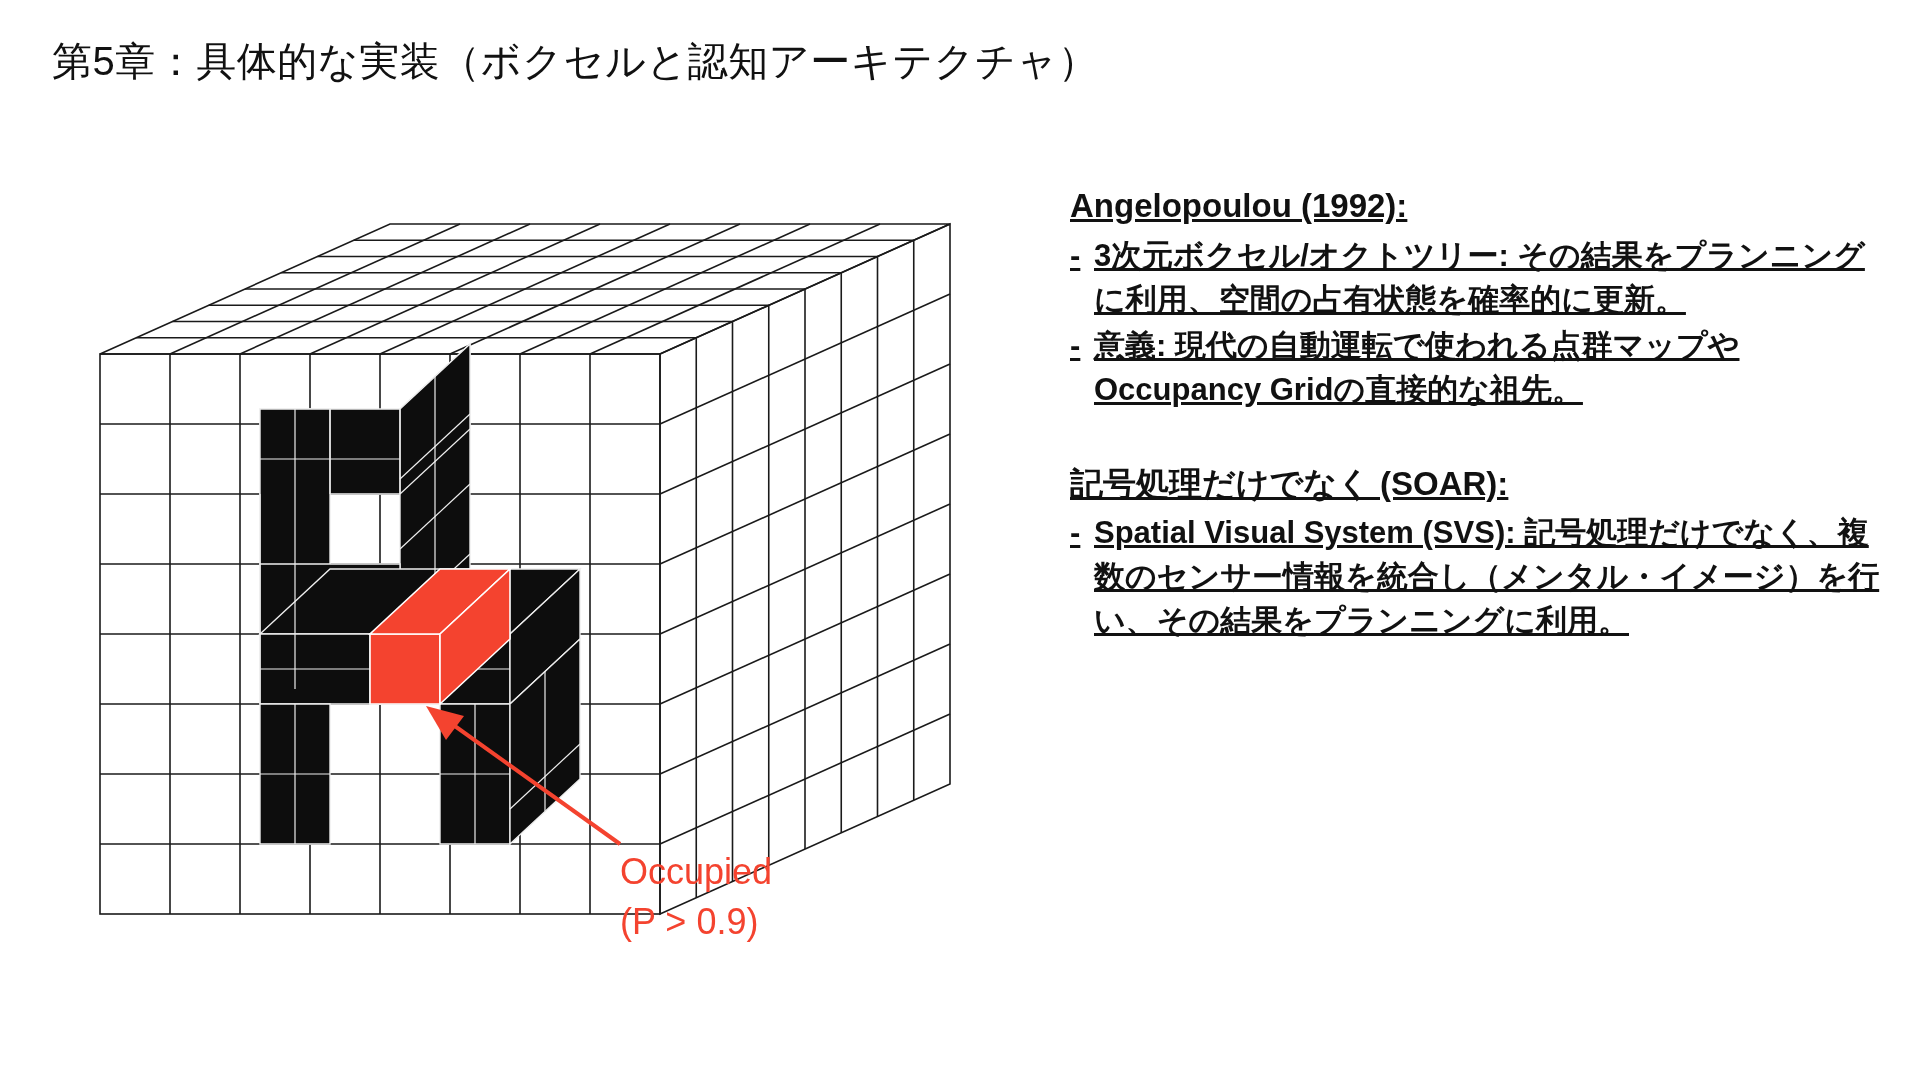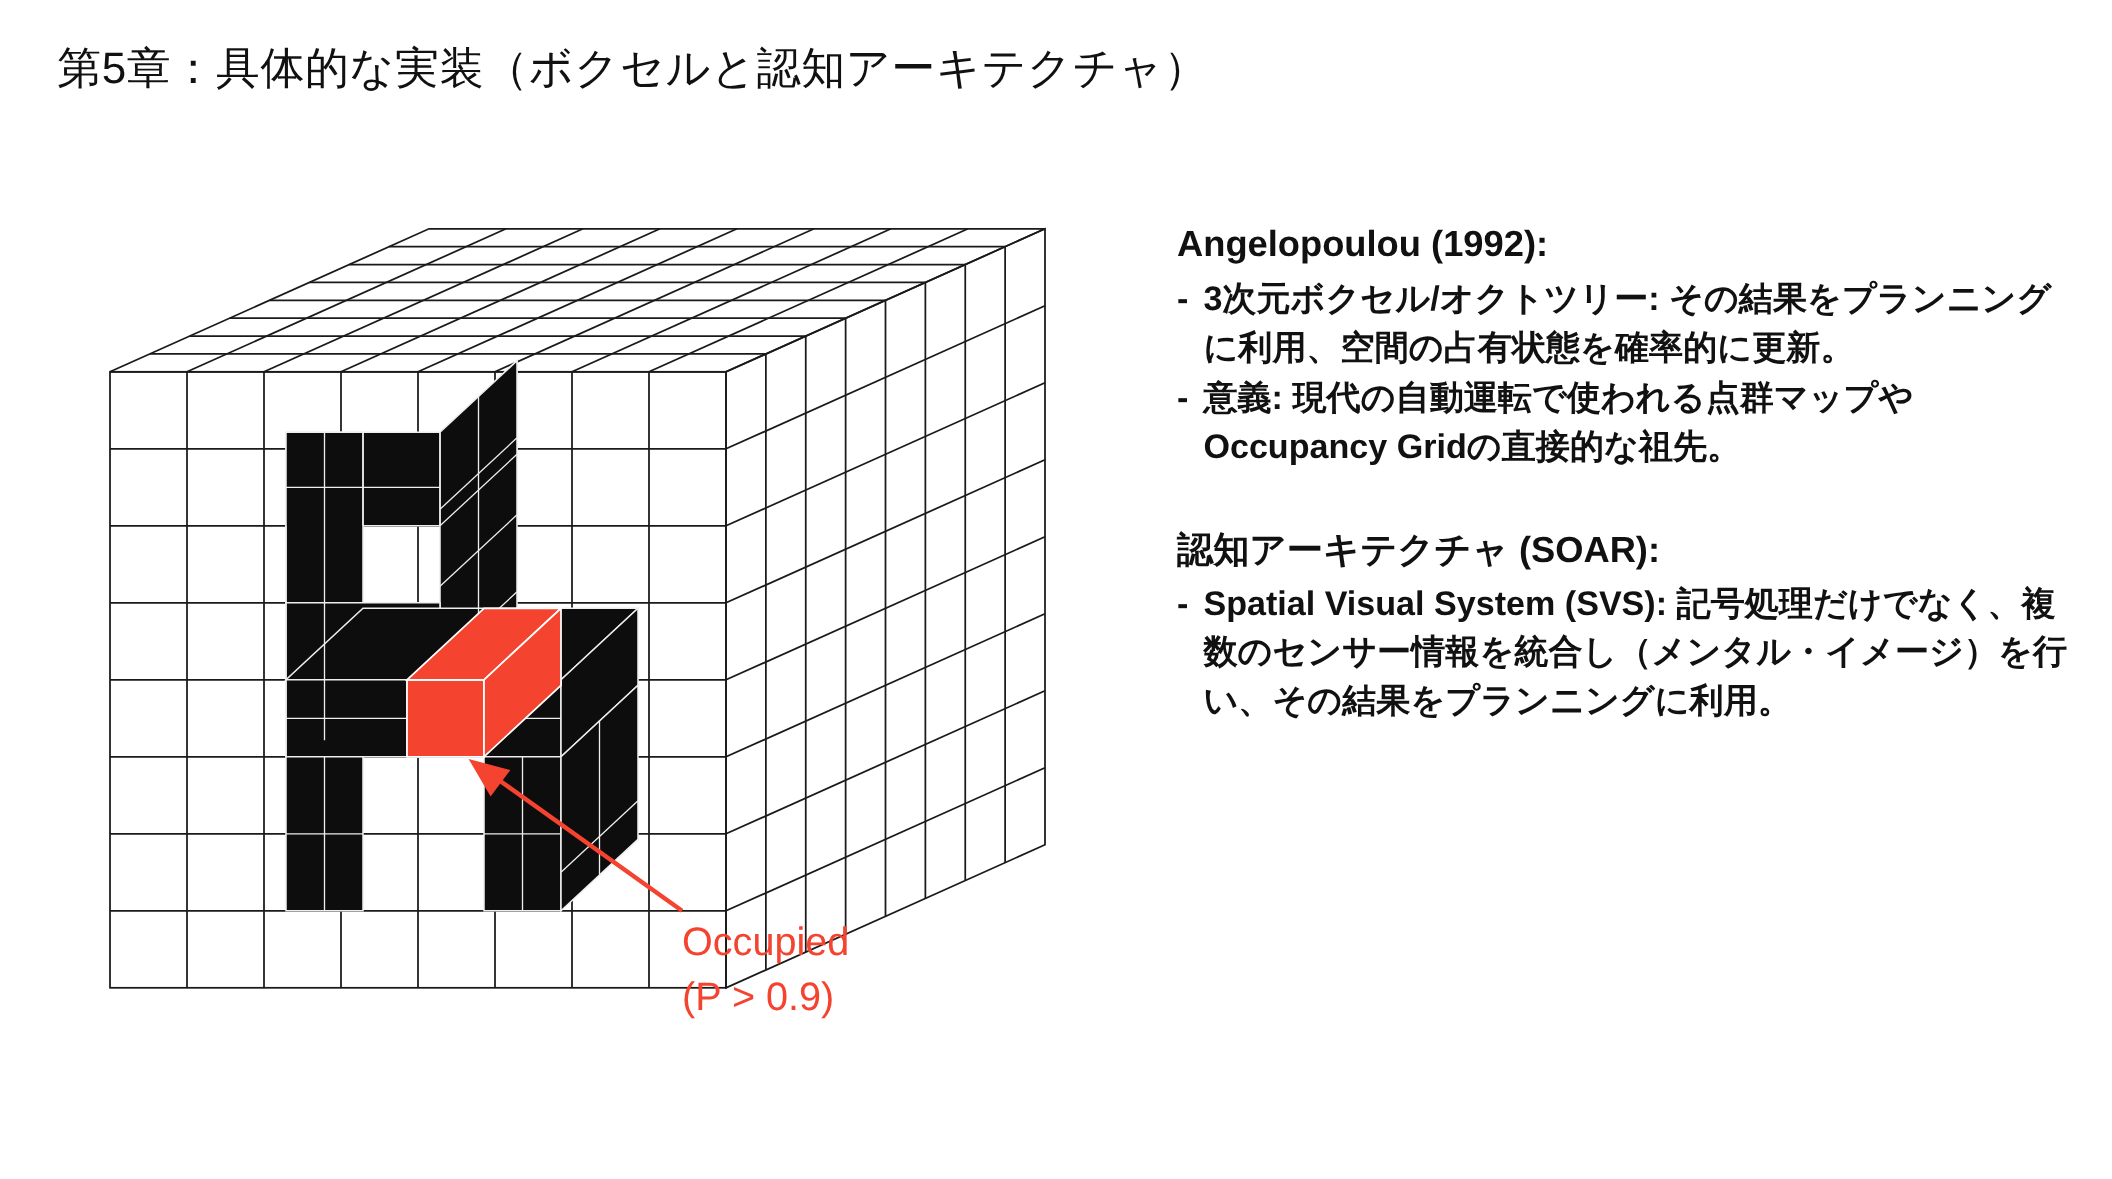--- a/index.html
+++ b/index.html
@@ -25,34 +25,35 @@
     font-weight: 400;
     letter-spacing: 0.5px;
     color: #111111;
     white-space: nowrap;
   }
 
   
   .diagram {
     position: absolute;
     left: 60px;
-    top: 128px;
+    top: 144px;
     width: 990px;
     height: 890px;
   }
   .diagram svg {
     display: block;
   }
 
   
   .content {
     position: absolute;
     left: 1070px;
-    top: 200px;
+    top: 184px;
     width: 810px;
+    text-decoration: underline;
   }
   .section {
     margin-bottom: 10px;
   }
   .section-heading {
     font-size: 33px;
     font-weight: 700;
     color: #111111;
     line-height: 1.32;
     margin-bottom: 6px;
@@ -222,20 +223,20 @@
 
     <div class="bullet">
       <span class="dash">-</span>
       <span class="btext">意義: 現代の自動運転で使われる点群マップやOccupancy Gridの直接的な祖先。</span>
     </div>
   </div>
 
   <div class="gap"></div>
 
   <div class="section">
-    <div class="section-heading second">認知アーキテクチャ (SOAR):</div>
+    <div class="section-heading second">記号処理だけでなく (SOAR):</div>
 
     <div class="bullet">
       <span class="dash">-</span>
       <span class="btext">Spatial Visual System (SVS): 記号処理だけでなく、複数のセンサー情報を統合し（メンタル・イメージ）を行い、その結果をプランニングに利用。</span>
     </div>
   </div>
 </div>
 
 </body></html>

